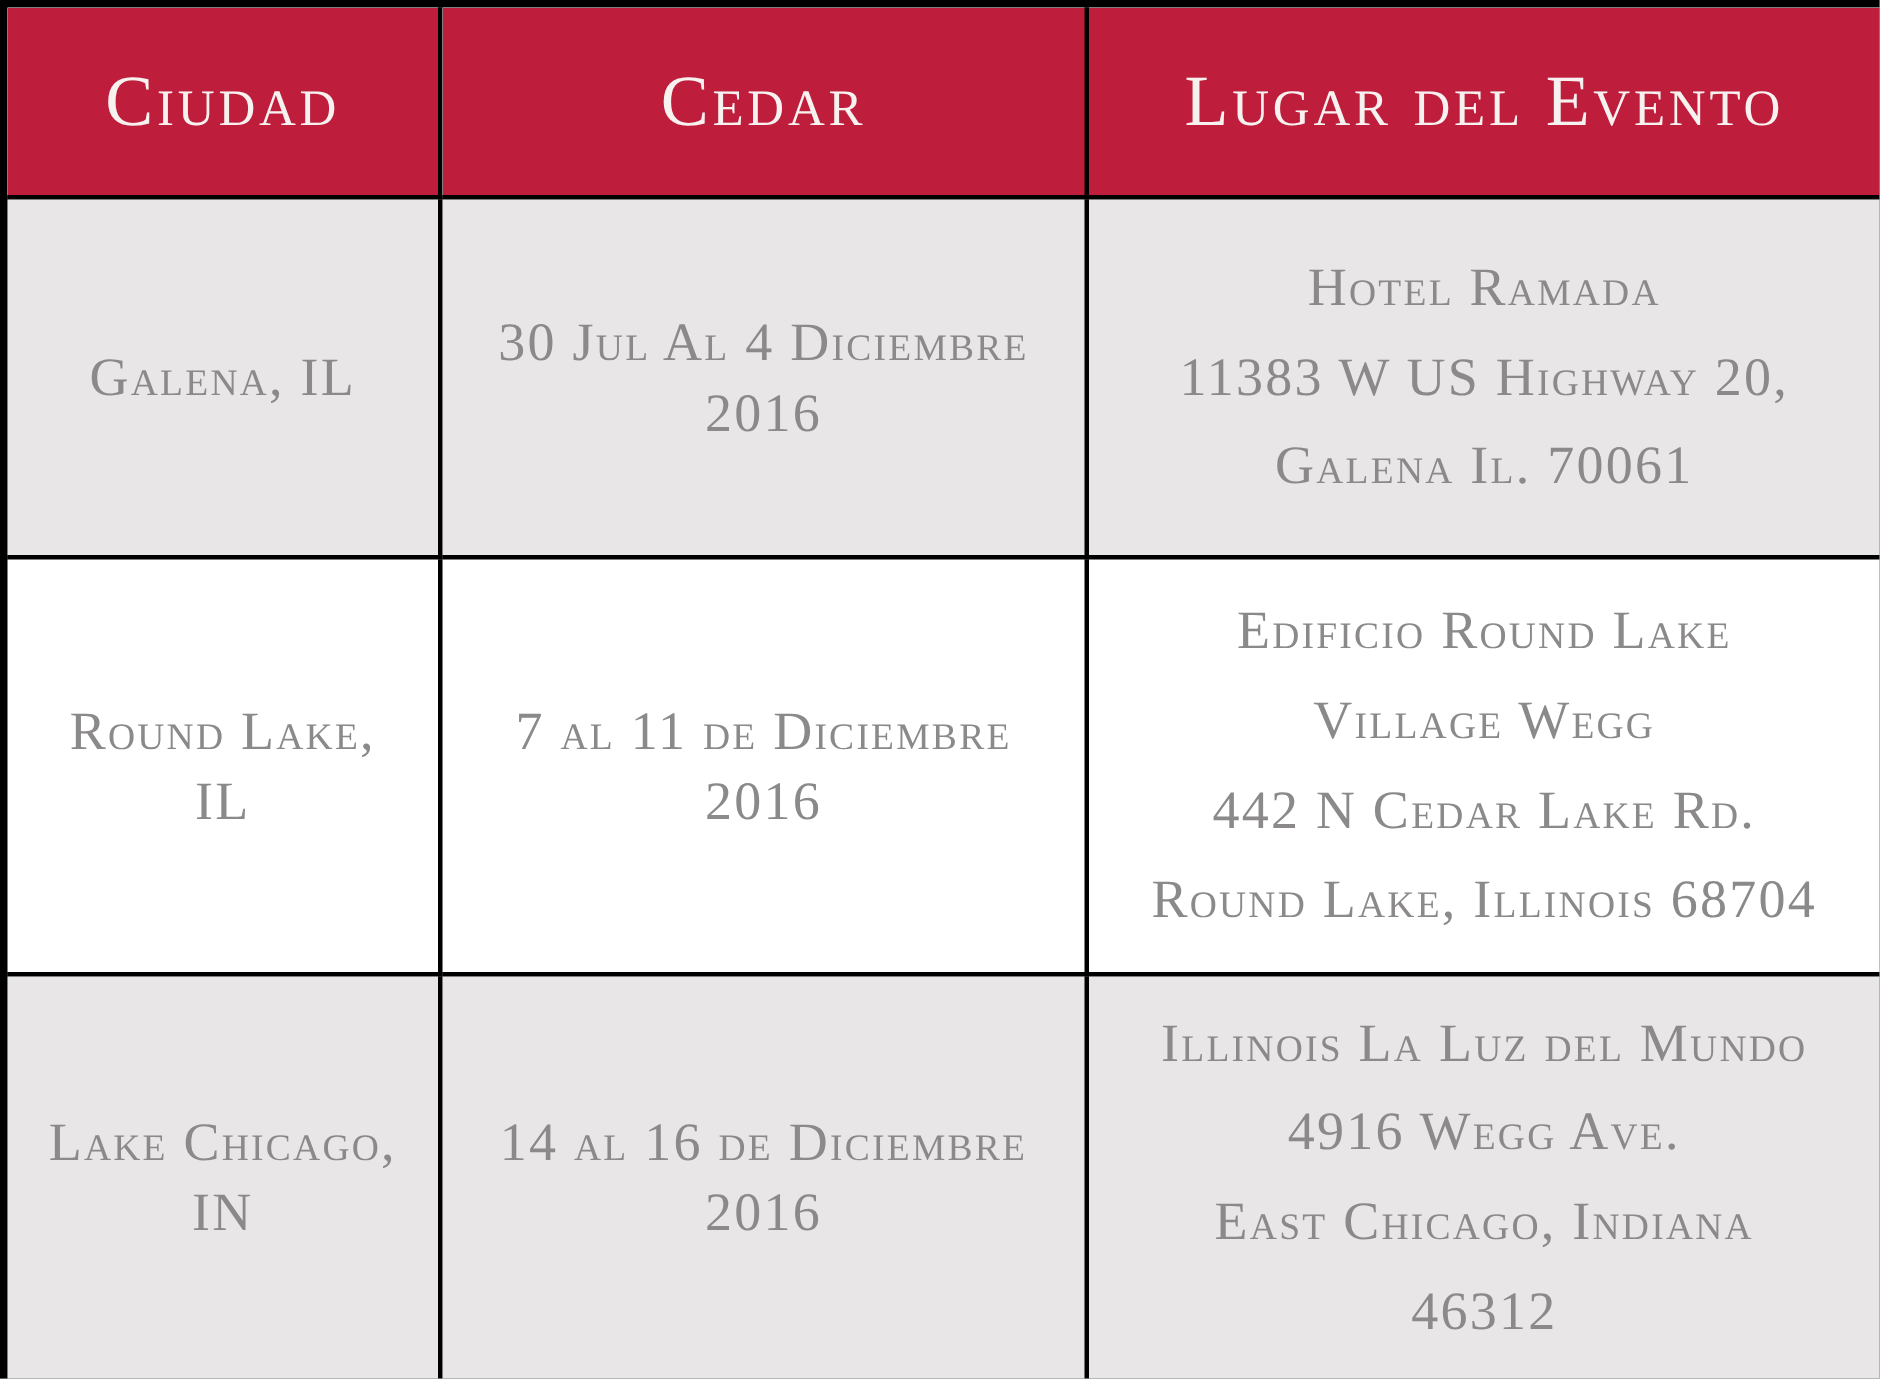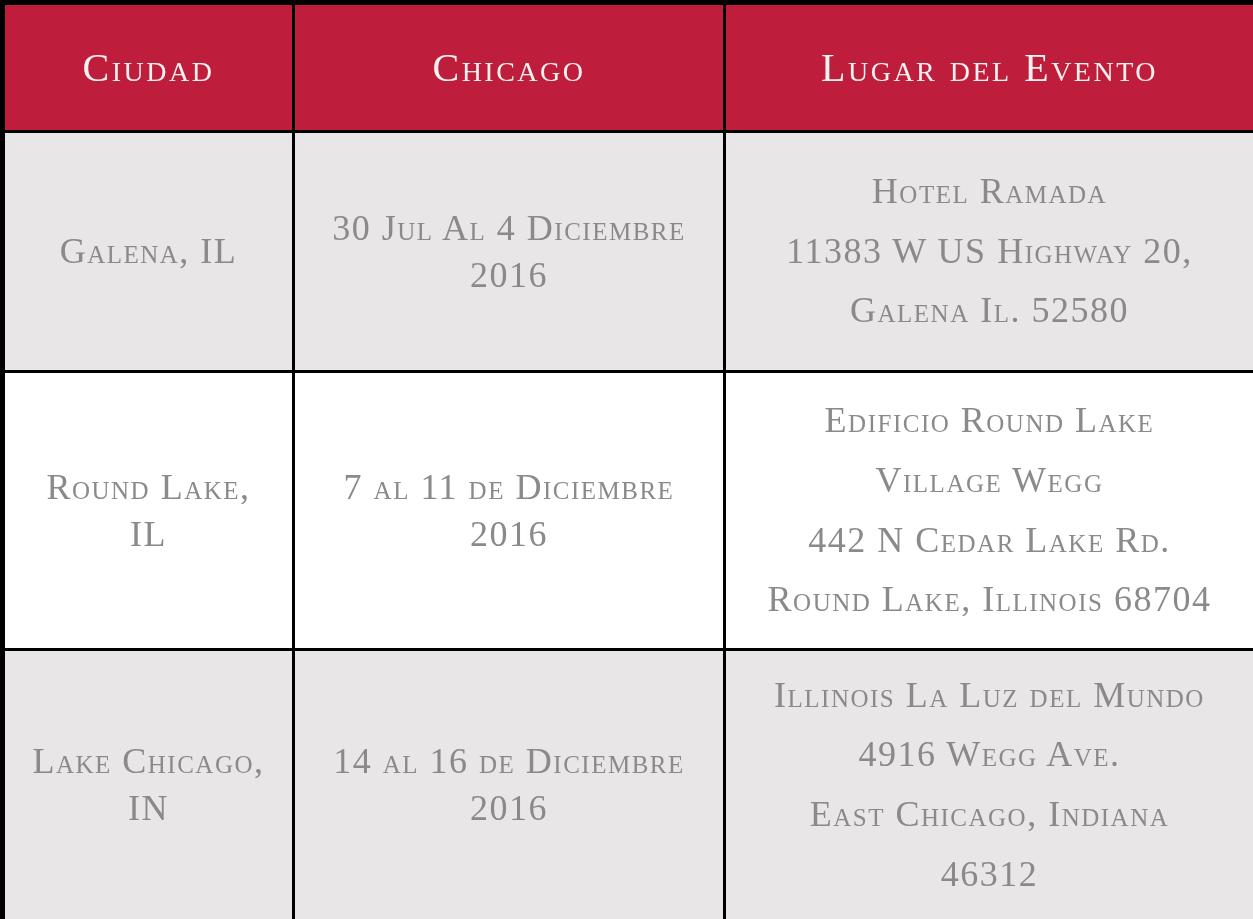--- a/index.html
+++ b/index.html
@@ -28,21 +28,21 @@
     vertical-align: middle;
     text-align: center;
     padding: 4px 8px;
     overflow: hidden;
   }
   th.col-header {
     background: var(--header-bg);
     color: var(--header-text);
     font-variant: small-caps;
     font-weight: normal;
-    font-size: 40px;
+    font-size: 48px;
     letter-spacing: 2.5px;
   }
   tr.row-gray td { background: var(--row-gray); }
   tr.row-white td { background: var(--row-white); }
   td.cell {
     color: var(--body-text);
     font-variant: small-caps;
     font-size: 36px;
     letter-spacing: 1.5px;
   }
@@ -55,37 +55,37 @@
 
 <table class="events">
   <colgroup>
     <col style="width:291px">
     <col style="width:431px">
     <col style="width:531px">
   </colgroup>
   <thead>
     <tr style="height:129px">
       <th class="col-header">Ciudad</th>
-      <th class="col-header">Chicago</th>
+      <th class="col-header">Cedar</th>
       <th class="col-header">Lugar del Evento</th>
     </tr>
   </thead>
   <tbody>
     <tr class="row-gray" style="height:240px">
       <td class="cell cell-tight">
         <span class="line">Galena, IL</span>
       </td>
       <td class="cell cell-tight">
         <span class="line">30 Jul Al 4 Diciembre</span>
         <span class="line">2016</span>
       </td>
       <td class="cell cell-loose">
         <span class="line">Hotel Ramada</span>
         <span class="line">11383 W US Highway 20,</span>
-        <span class="line">Galena Il. 52580</span>
+        <span class="line">Galena Il. 70061</span>
       </td>
     </tr>
     <tr class="row-white" style="height:278px">
       <td class="cell cell-tight">
         <span class="line">Round Lake,</span>
         <span class="line">IL</span>
       </td>
       <td class="cell cell-tight">
         <span class="line">7 al 11 de Diciembre</span>
         <span class="line">2016</span>

